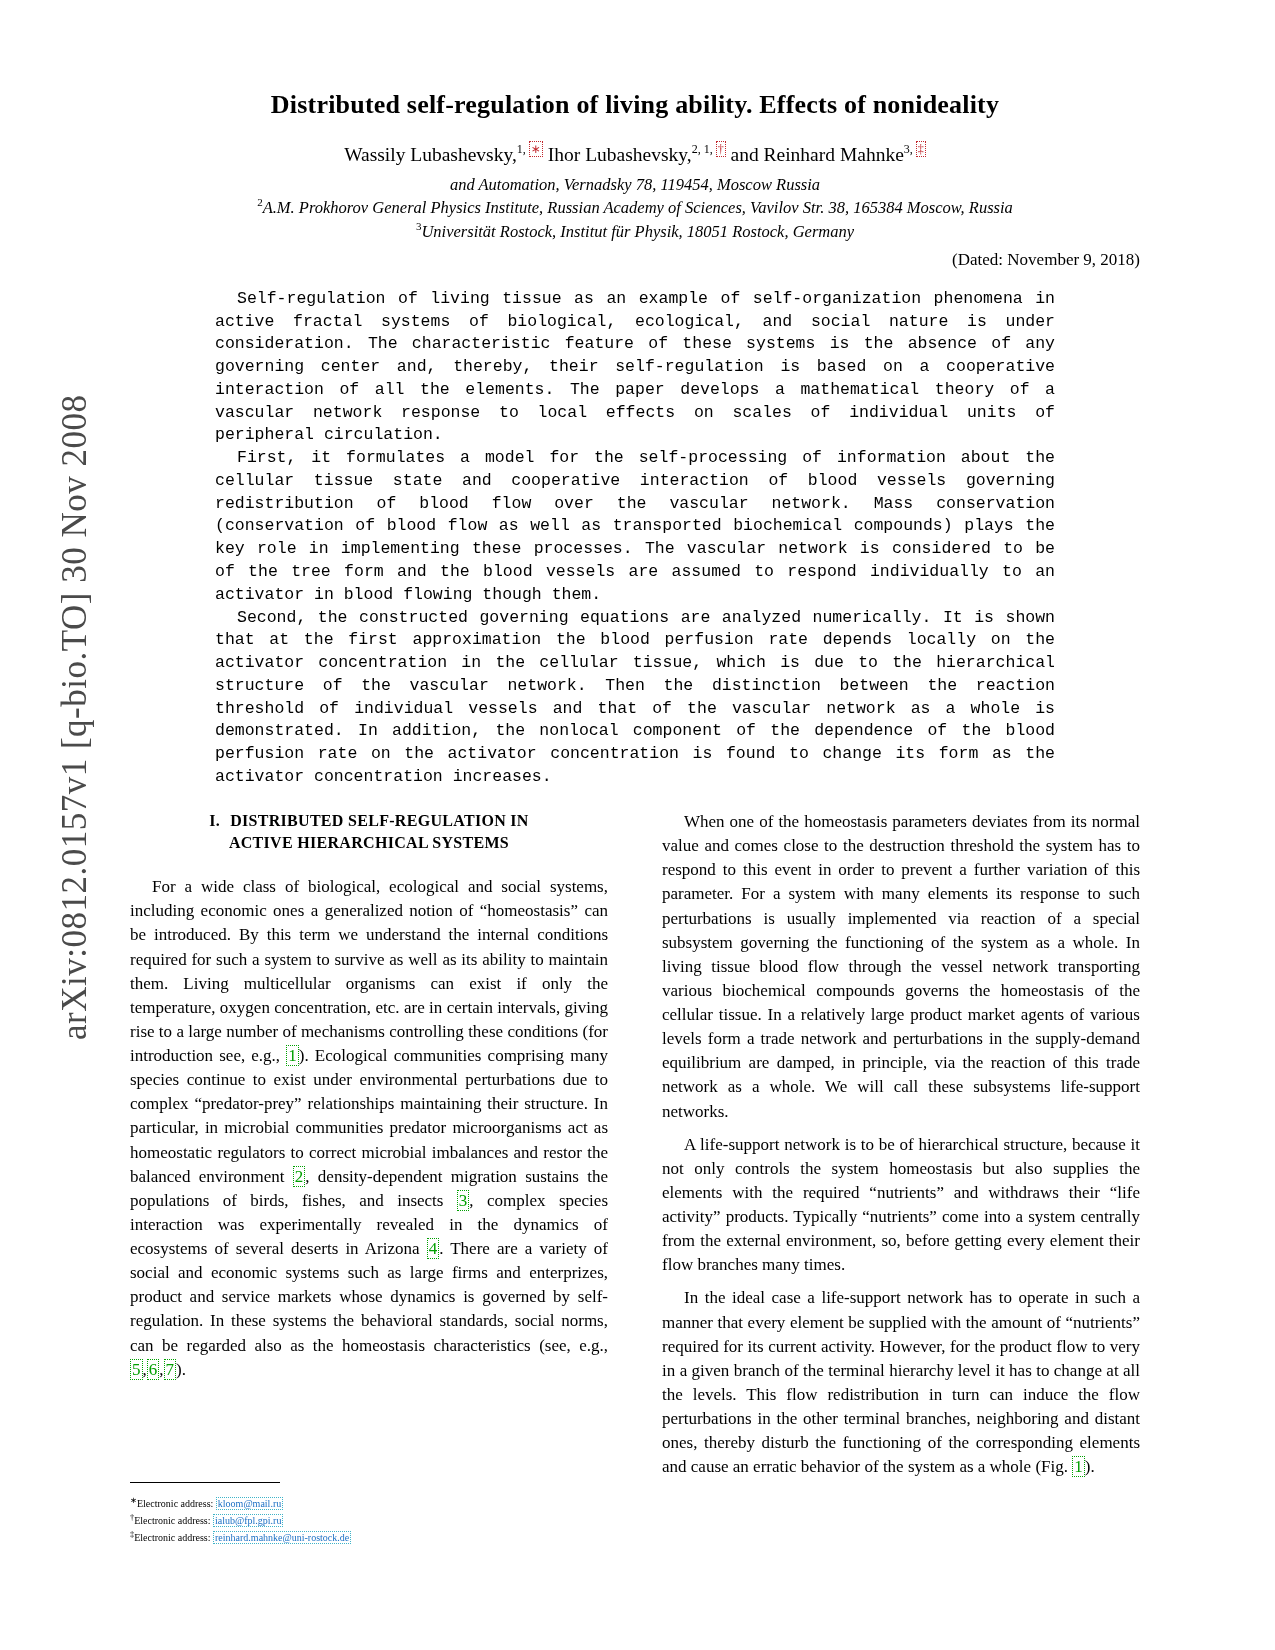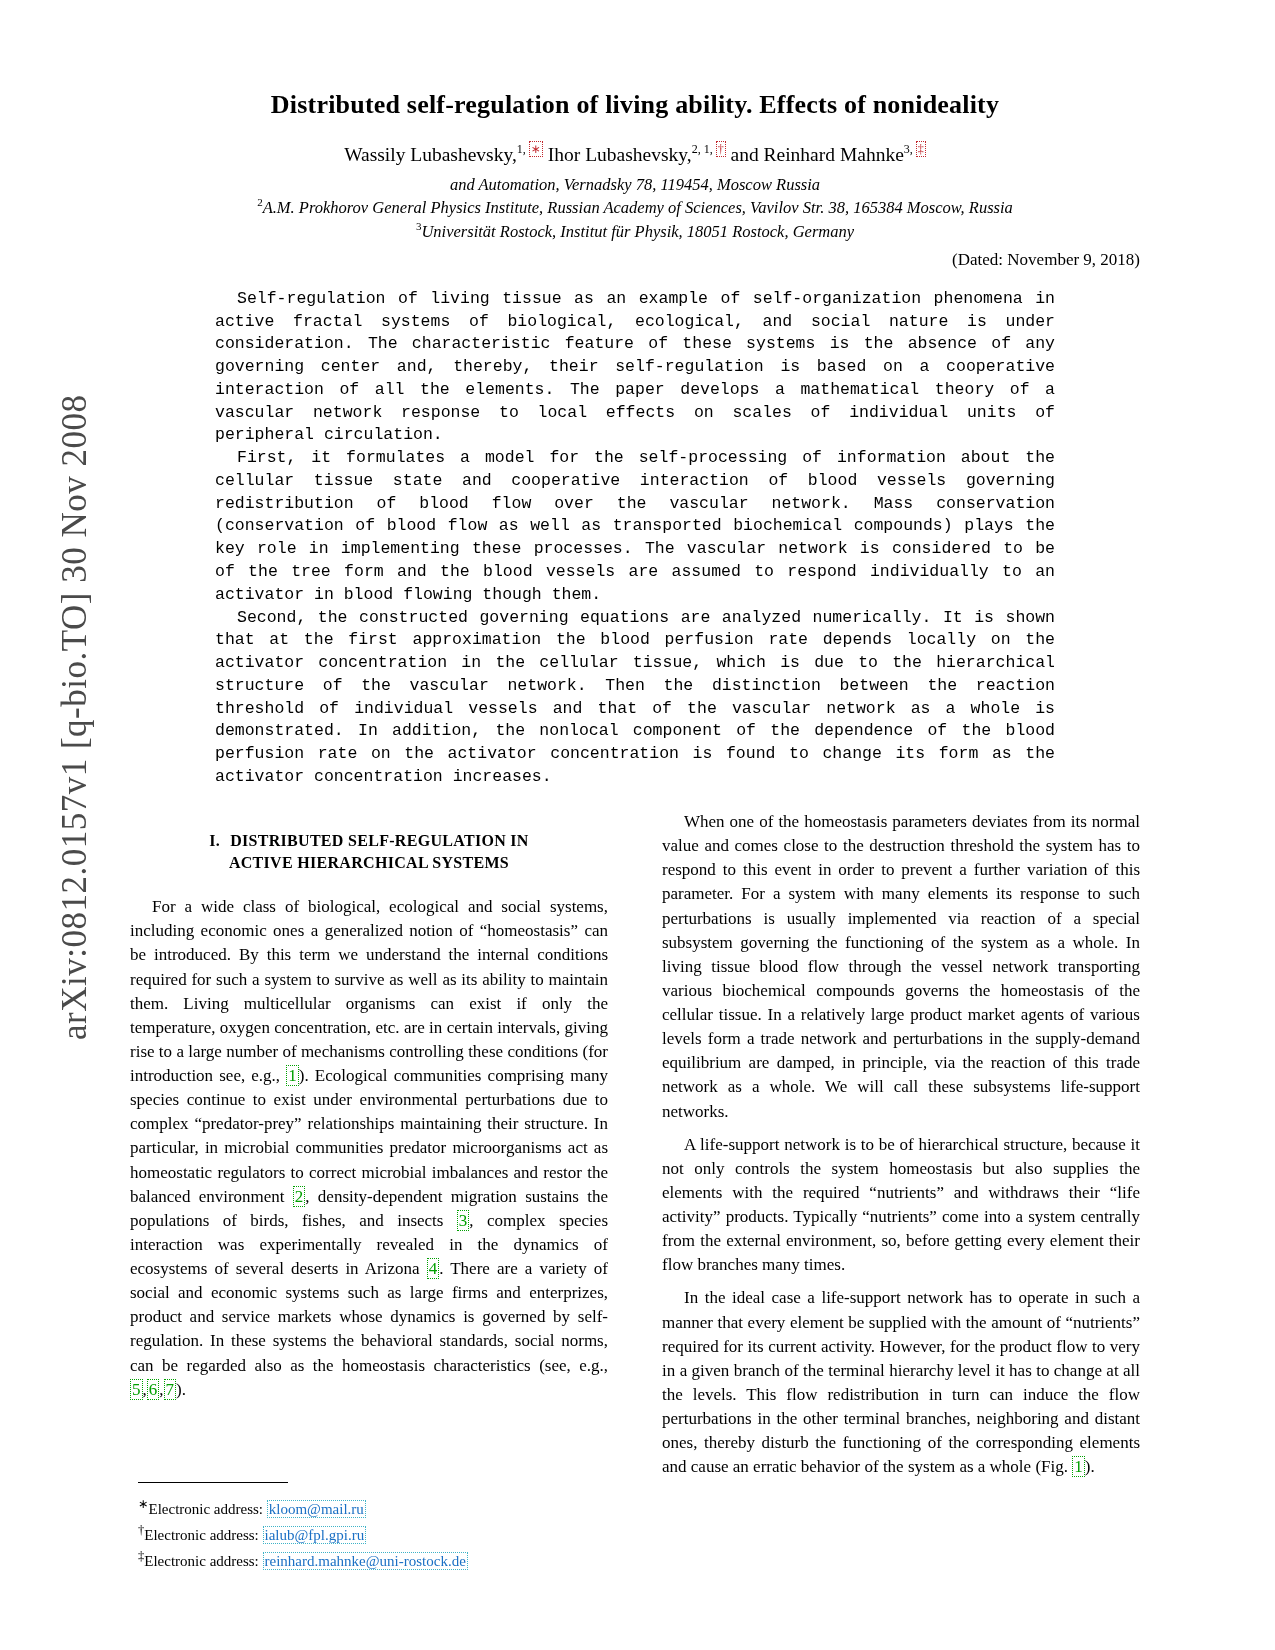--- a/index.html
+++ b/index.html
@@ -96,21 +96,21 @@
     height: 720px;
   }
   .col {
     position: absolute;
     top: 0;
     width: 478px;
     font-size: 17px;
     line-height: 1.42;
     text-align: justify;
   }
-  .col-left { left: 0; margin-top: 20px; }
+  .col-left { left: 0; }
   .col-right { left: 532px; }
   .sec-head {
     text-align: center;
     font-weight: bold;
     font-size: 16px;
     letter-spacing: 0.3px;
     margin: 0 10px 22px 10px;
     line-height: 1.35;
   }
   .sec-head .num { margin-right: 10px; }
@@ -124,23 +124,22 @@
     text-decoration: none;
     border: 1px dotted #00a000;
     padding: 0 1px;
   }
   
   .footnotes {
     position: absolute;
     left: 130px;
     top: 1482px;
     width: 478px;
-    font-size: 15px;
+    font-size: 10px;
     line-height: 1.45;
-    margin-left: 8px;
   }
   .fn-rule {
     width: 150px;
     height: 1px;
     background: #000;
     margin-bottom: 12px;
   }
   .footnotes div { white-space: nowrap; }
   .mail {
     color: #1a6fc4;

